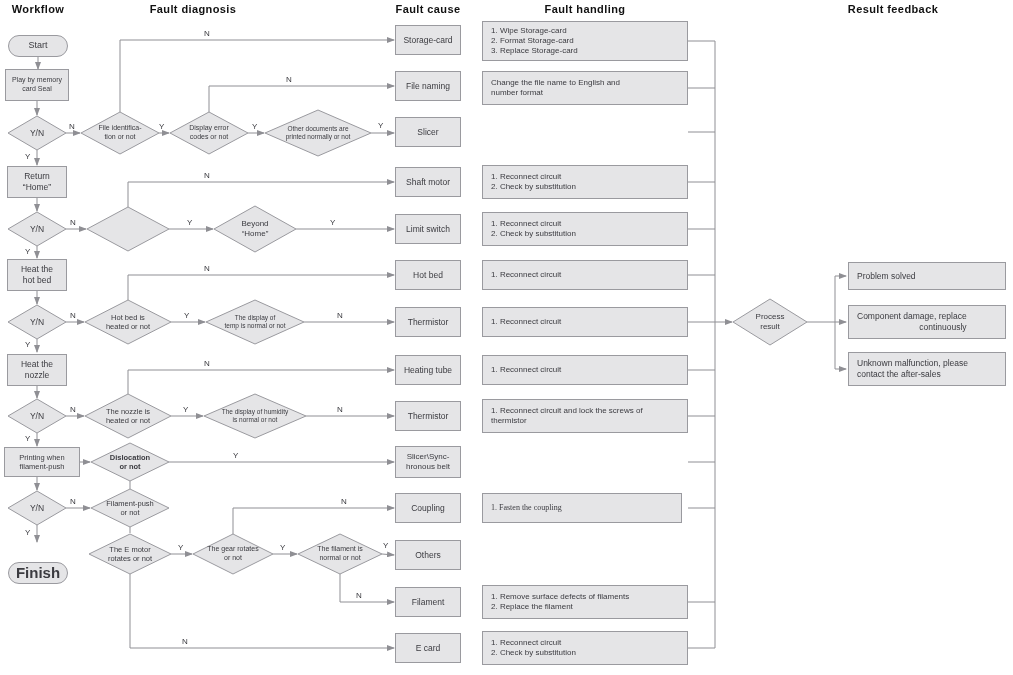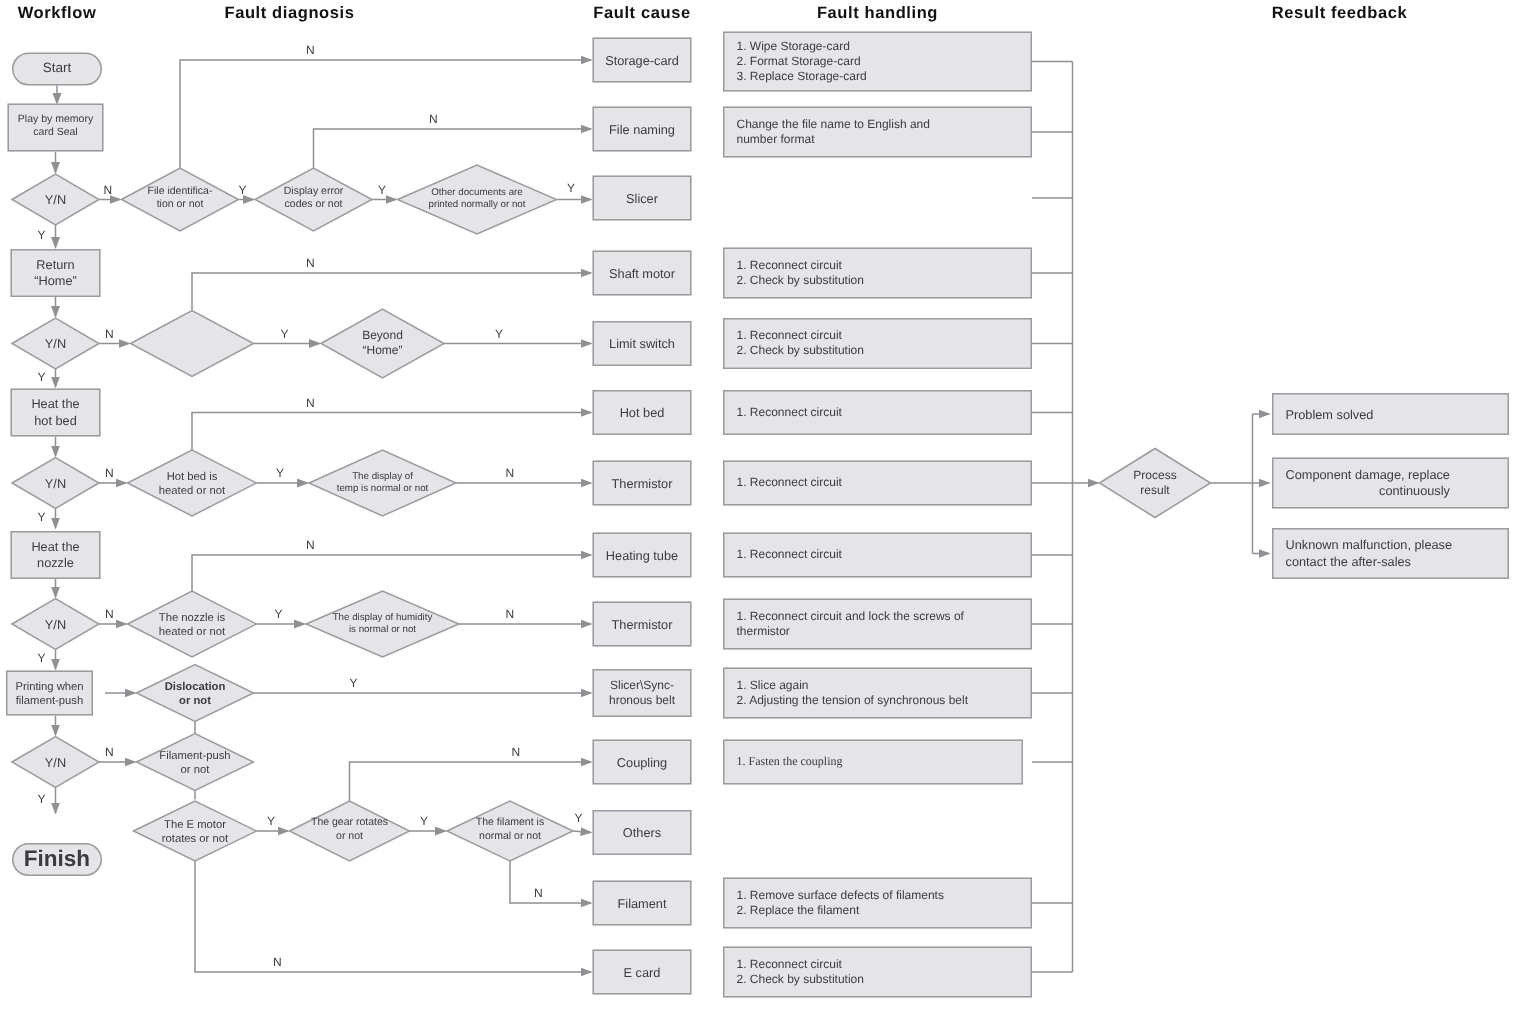--- a/index.html
+++ b/index.html
@@ -158,21 +158,21 @@
       <div class="node diamond" style="left: 8px; top: 116px; width: 58px; height: 34px; font-size: 8.5px;">Y/N</div>
       <div class="node box" style="left: 7px; top: 166px; width: 60px; height: 32px; font-size: 8.5px;">Return
 “Home”</div>
       <div class="node diamond" style="left: 8px; top: 212px; width: 58px; height: 34px; font-size: 8.5px;">Y/N</div>
       <div class="node box" style="left: 7px; top: 259px; width: 60px; height: 32px; font-size: 8.5px;">Heat the
 hot bed</div>
       <div class="node diamond" style="left: 8px; top: 305px; width: 58px; height: 34px; font-size: 8.5px;">Y/N</div>
       <div class="node box" style="left: 7px; top: 354px; width: 60px; height: 32px; font-size: 8.5px;">Heat the
 nozzle</div>
       <div class="node diamond" style="left: 8px; top: 399px; width: 58px; height: 34px; font-size: 8.5px;">Y/N</div>
-      <div class="node box" style="left: 4px; top: 447px; width: 58px; height: 30px; font-size: 7.5px;">Printing when
+      <div class="node box" style="left: 4px; top: 447px; width: 76px; height: 30px; font-size: 7.5px;">Printing when
 filament-push</div>
       <div class="node diamond" style="left: 8px; top: 491px; width: 58px; height: 34px; font-size: 8.5px;">Y/N</div>
       <div class="node pill" style="left: 8px; top: 562px; width: 60px; height: 22px; font-size: 15px; font-weight: bold;">Finish</div>
       <div class="node diamond" style="left: 81px; top: 112px; width: 78px; height: 42px; font-size: 7px;">File identifica-
 tion or not</div>
       <div class="node diamond" style="left: 170px; top: 112px; width: 78px; height: 42px; font-size: 7px;">Display error
 codes or not</div>
       <div class="node diamond" style="left: 265px; top: 110px; width: 106px; height: 46px; font-size: 6.5px;">Other documents are
 printed normally or not</div>
       <div class="node diamond" style="left: 214px; top: 206px; width: 82px; height: 46px; font-size: 8px;">Beyond
@@ -217,22 +217,20 @@
 number format</div>
       <div class="node handling" style="left: 482px; top: 165px; width: 206px; height: 34px; font-size: 8px;">1. Reconnect circuit
 2. Check by substitution</div>
       <div class="node handling" style="left: 482px; top: 212px; width: 206px; height: 34px; font-size: 8px;">1. Reconnect circuit
 2. Check by substitution</div>
       <div class="node handling" style="left: 482px; top: 260px; width: 206px; height: 30px; font-size: 8px;">1. Reconnect circuit</div>
       <div class="node handling" style="left: 482px; top: 307px; width: 206px; height: 30px; font-size: 8px;">1. Reconnect circuit</div>
       <div class="node handling" style="left: 482px; top: 355px; width: 206px; height: 30px; font-size: 8px;">1. Reconnect circuit</div>
       <div class="node handling" style="left: 482px; top: 399px; width: 206px; height: 34px; font-size: 8px;">1. Reconnect circuit and lock the screws of
 thermistor</div>
-      <div class="node handling" style="left: 482px; top: 445px; width: 206px; height: 34px; font-size: 8px;">1. Slice again
-2. Adjusting the tension of synchronous belt</div>
       <div class="node handling" style="left: 482px; top: 493px; width: 200px; height: 30px; font-size: 8px; font-family: Liberation Serif, serif;">1. Fasten the coupling</div>
       <div class="node handling" style="left: 482px; top: 585px; width: 206px; height: 34px; font-size: 8px;">1. Remove surface defects of filaments
 2. Replace the filament</div>
       <div class="node handling" style="left: 482px; top: 631px; width: 206px; height: 34px; font-size: 8px;">1. Reconnect circuit
 2. Check by substitution</div>
       <div class="node diamond" style="left: 733px; top: 299px; width: 74px; height: 46px; font-size: 8px;">Process
 result</div>
       <div class="node result" style="left: 848px; top: 262px; width: 158px; height: 28px; font-size: 8.5px;">Problem solved</div>
       <div class="node result" style="left: 848px; top: 305px; width: 158px; height: 34px; font-size: 8.5px; text-align: right;">Component damage, replace
 continuously</div>

